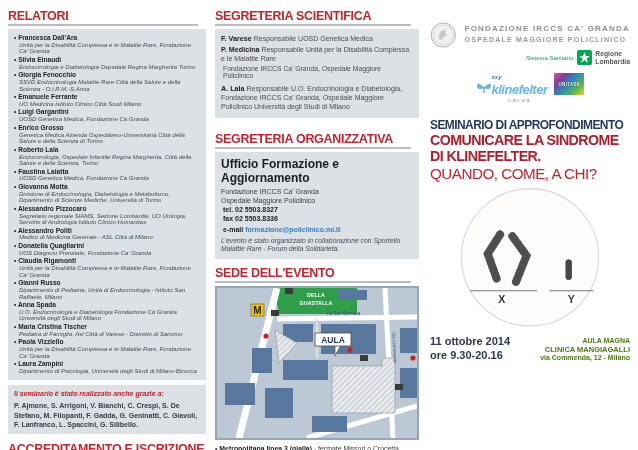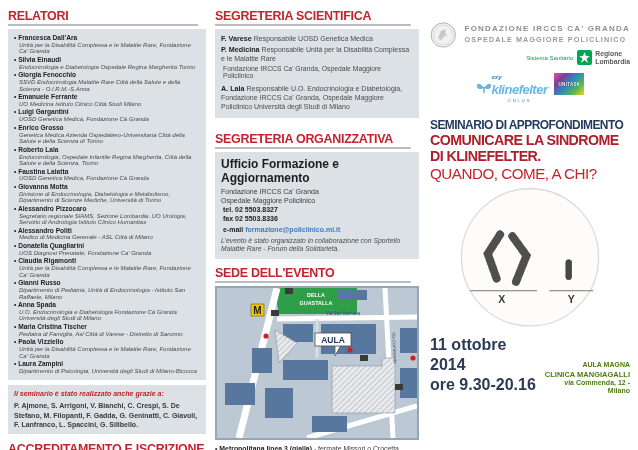--- a/index.html
+++ b/index.html
@@ -70,21 +70,21 @@
   .siams-sub{display:block;color:#c5232e;font-size:3px;line-height:1.2;}
 
   .title-block{margin-top:14px;}
   .tt1{font-size:13px;font-weight:bold;color:#233a5e;letter-spacing:-0.6px;transform:scaleX(0.92);transform-origin:left;white-space:nowrap;}
   .tt2{font-size:15px;font-weight:bold;color:#ad1f2c;letter-spacing:-0.6px;line-height:1.08;transform:scaleX(0.95);transform-origin:left;white-space:nowrap;}
   .tt4{font-size:15.5px;color:#c5232e;letter-spacing:-0.5px;margin-top:1px;transform:scaleX(0.98);transform-origin:left;white-space:nowrap;}
 
   .karyo{display:block;margin:4px auto 0 auto;}
 
   .footer{display:flex;justify-content:space-between;align-items:flex-end;margin-top:2px;}
-  .f-date{font-size:16px;font-weight:bold;color:#2b3a55;line-height:1.25;}
+  .f-date{font-size:11px;font-weight:bold;color:#2b3a55;line-height:1.25;}
   .f-venue{text-align:right;color:#4d7c0f;line-height:1.2;}
   .f-v1{font-size:7px;font-weight:bold;}
   .f-v2{font-size:7.5px;font-weight:bold;}
   .f-v3{font-size:7px;font-weight:bold;}
 </style>
 </head>
 <body>
 
 <div class="page">
 

